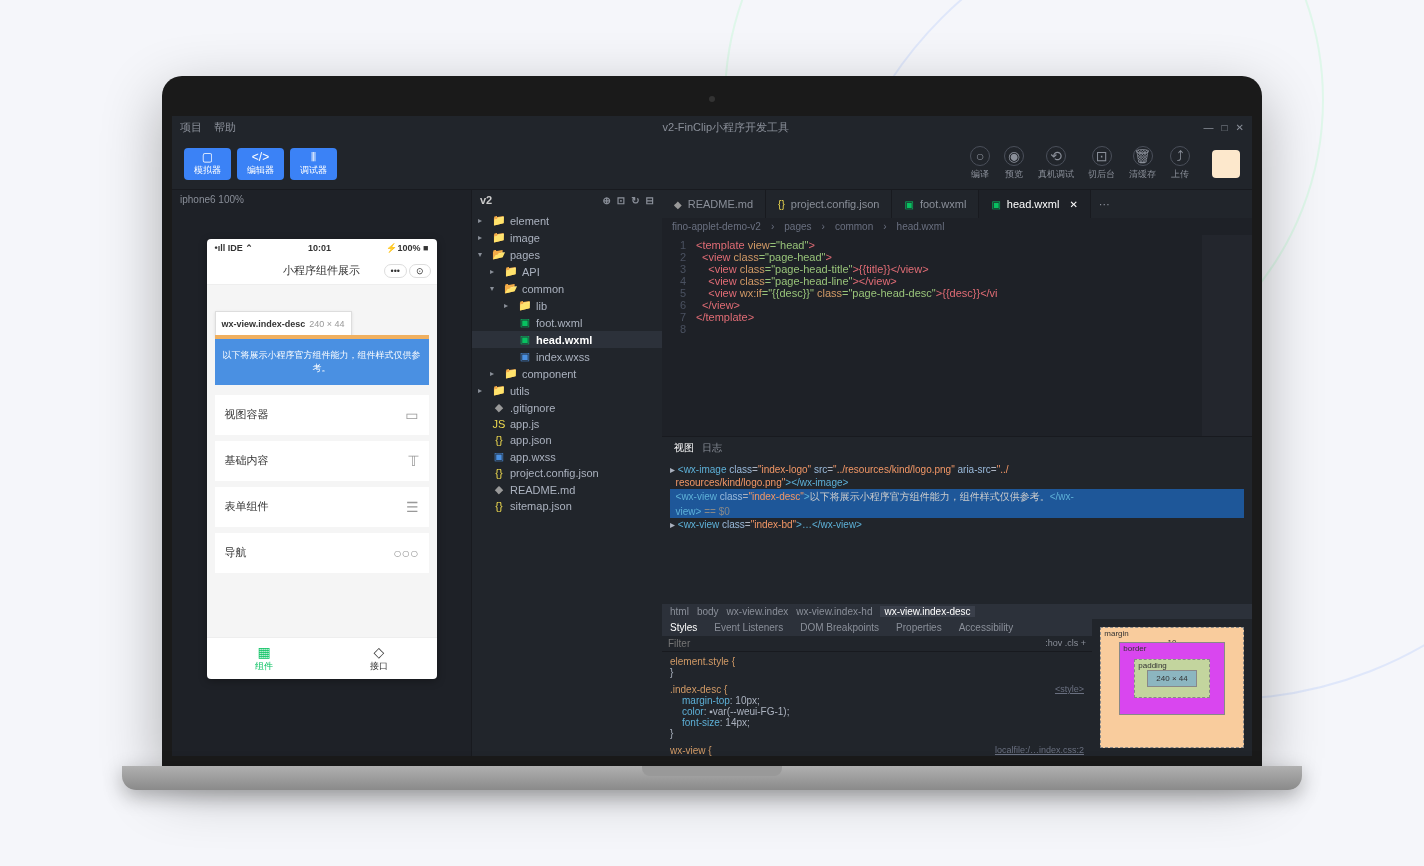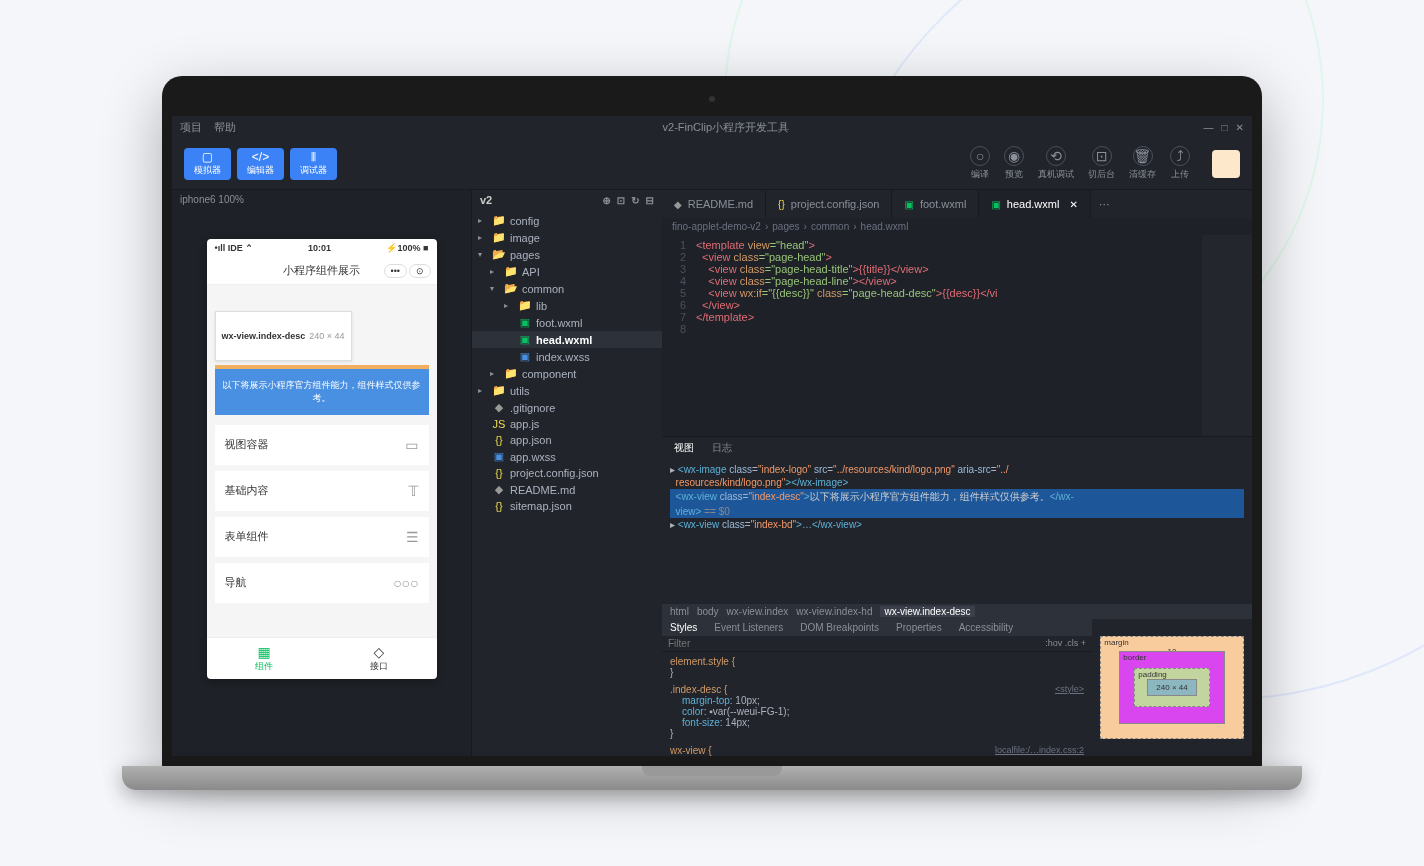--- a/index.html
+++ b/index.html
@@ -27,21 +27,21 @@
 .main{flex:1;display:flex;overflow:hidden}
 .sim-panel{width:300px;background:#1e2127;border-right:1px solid #181a1f;display:flex;flex-direction:column}
 .sim-header{padding:4px 8px;color:#8a8f99;font-size:10px}
 .phone{background:#fff;margin:30px auto;width:230px;height:440px;border-radius:4px;color:#333;display:flex;flex-direction:column;box-shadow:0 2px 8px rgba(0,0,0,0.3)}
 .phone-status{display:flex;justify-content:space-between;padding:4px 8px;font-size:9px;font-weight:600}
 .phone-nav{display:flex;align-items:center;justify-content:center;padding:6px;position:relative;border-bottom:1px solid #eee}
 .phone-nav-title{font-size:11px;font-weight:500}
 .phone-nav-btns{position:absolute;right:6px;display:flex;gap:2px}
 .phone-nav-btns span{border:1px solid #ddd;border-radius:10px;padding:1px 6px;font-size:9px}
 .phone-body{flex:1;background:#f5f5f5;padding:8px;overflow:hidden}
-.tooltip{background:#fff;border:1px solid #ddd;padding:19px 6px;font-size:9px;margin:18px 0 8px;display:inline-block;box-shadow:0 1px 3px rgba(0,0,0,0.1)}
+.tooltip{background:#fff;border:1px solid #ddd;padding:7px 6px;font-size:9px;margin:18px 0 2px;display:inline-block;box-shadow:0 1px 3px rgba(0,0,0,0.1)}
 .tooltip .dim{color:#999;margin-left:4px}
 .highlight-box{background:#4a90e2;color:#fff;padding:10px 6px;font-size:9px;text-align:center;margin-bottom:10px;position:relative}
 .highlight-box::before{content:"";position:absolute;top:-4px;left:0;right:0;height:4px;background:#f0b060}
 .menu-item{background:#fff;padding:12px 10px;margin-bottom:6px;display:flex;justify-content:space-between;font-size:11px}
 .menu-icon{color:#999;font-size:14px}
 .phone-tabbar{display:flex;border-top:1px solid #eee}
 .phone-tab{flex:1;text-align:center;padding:6px;font-size:9px}
 .phone-tab.active{color:#07c160}
 .phone-tab .ticon{font-size:14px;display:block}
 .explorer{width:190px;background:#21252b;display:flex;flex-direction:column;font-size:11px}
@@ -58,32 +58,32 @@
 .file-wxml{color:#07c160}
 .file-wxss{color:#4a90e2}
 .file-md{color:#999}
 .editor-area{flex:1;display:flex;flex-direction:column;background:#1e2127;overflow:hidden}
 .editor-tabs{display:flex;background:#21252b;height:28px;align-items:stretch}
 .etab{padding:0 12px;display:flex;align-items:center;gap:6px;font-size:11px;color:#8a8f99;border-right:1px solid #181a1f;cursor:pointer}
 .etab.active{background:#1e2127;color:#fff}
 .etab .ficon{font-size:10px}
 .etab .close{font-size:10px;margin-left:4px}
 .etab-more{padding:0 8px;display:flex;align-items:center;color:#8a8f99}
-.breadcrumb{padding:3px 10px;font-size:10px;color:#6a7080;display:flex;gap:4px}
+.breadcrumb{padding:3px 10px;font-size:10px;color:#6a7080;display:flex;gap:10px}
 .code{flex:1;padding:4px 0;font-family:Consolas,Monaco,monospace;font-size:11px;overflow:auto;position:relative}
 .code-line{display:flex}
 .line-num{width:34px;text-align:right;padding-right:10px;color:#4a5160;user-select:none}
 .line-content{flex:1;white-space:pre}
 .tag{color:#e06c75}
 .attr{color:#d19a66}
 .str{color:#98c379}
 .var{color:#e06c75}
 .minimap{position:absolute;right:0;top:0;width:50px;height:100%;background:rgba(40,44,52,0.5)}
 .devtools{height:320px;background:#21252b;border-top:1px solid #181a1f;display:flex;flex-direction:column;font-size:10px}
-.dt-tabs{display:flex;padding:2px 8px;gap:10px;color:#8a8f99}
+.dt-tabs{display:flex;padding:2px 8px;gap:0;color:#8a8f99}
 .dt-tabs span{cursor:pointer;padding:2px 4px}
 .dt-tabs .active{color:#fff}
 .dt-elements{flex:1;padding:4px 8px;font-family:Consolas,monospace;overflow:auto}
 .dt-elements .el-line{padding:1px 0;white-space:nowrap}
 .dt-elements .el-sel{background:#1e5799}
 .el-tag{color:#5db0d7}
 .el-attr{color:#9bbbdc}
 .el-str{color:#f29766}
 .el-txt{color:#ccc}
 .dt-crumb{padding:2px 8px;background:#2c313a;display:flex;gap:8px;color:#8a8f99}
@@ -95,21 +95,21 @@
 .dt-style-tabs .active{color:#fff}
 .dt-filter{display:flex;padding:2px 6px;border-bottom:1px solid #181a1f}
 .dt-filter input{background:transparent;border:none;color:#8a8f99;flex:1;font-size:10px;outline:none}
 .dt-filter .opts{color:#8a8f99;font-size:9px}
 .dt-css{flex:1;padding:4px 8px;font-family:Consolas,monospace;overflow:auto}
 .css-rule{margin-bottom:6px}
 .css-sel{color:#d19a66}
 .css-prop{color:#5db0d7;padding-left:12px}
 .css-val{color:#abb2bf}
 .css-src{float:right;color:#6a7080;font-size:9px;text-decoration:underline}
-.box-model{width:160px;padding:8px;display:flex;align-items:center;justify-content:center}
+.box-model{width:160px;padding:8px;display:flex;justify-content:center}
 .bm-margin{background:#f9cc9d;padding:14px 18px;font-size:8px;color:#333;position:relative;border:1px dashed #888}
 .bm-label{position:absolute;top:1px;left:3px;font-size:8px}
 .bm-border{background:#d946ef;padding:16px 14px;position:relative;border:1px solid #888}
 .bm-padding{background:#c3d59e;padding:10px 12px;position:relative;border:1px dashed #888}
 .bm-content{background:#8cb6c0;padding:3px 8px;font-size:8px;text-align:center;color:#333;border:1px solid #888}
 .laptop-base{background:linear-gradient(#b0b0b0,#8a8a8a);height:24px;border-radius:0 0 14px 14px;position:relative;margin:0 -40px;box-shadow:0 6px 20px rgba(0,0,0,0.3)}
 .laptop-notch{position:absolute;left:50%;transform:translateX(-50%);width:140px;height:10px;background:#999;border-radius:0 0 8px 8px}
 </style>
 </head>
 <body>
@@ -230,21 +230,21 @@
       <span>⊕</span>
       <span>⊡</span>
       <span>↻</span>
       <span>⊟</span>
     </div>
   </div>
   <div class="tree">
     <div class="tree-item">
                 <span class="arrow">▸</span>
                 <span class="ficon folder-icon">📁</span>
-                <span>config</span>
+                <span>element</span>
               </div>
     <div class="tree-item">
                 <span class="arrow">▸</span>
                 <span class="ficon folder-icon">📁</span>
                 <span>image</span>
               </div>
     <div class="tree-item">
                 <span class="arrow">▾</span>
                 <span class="ficon folder-icon">📂</span>
                 <span>pages</span>

